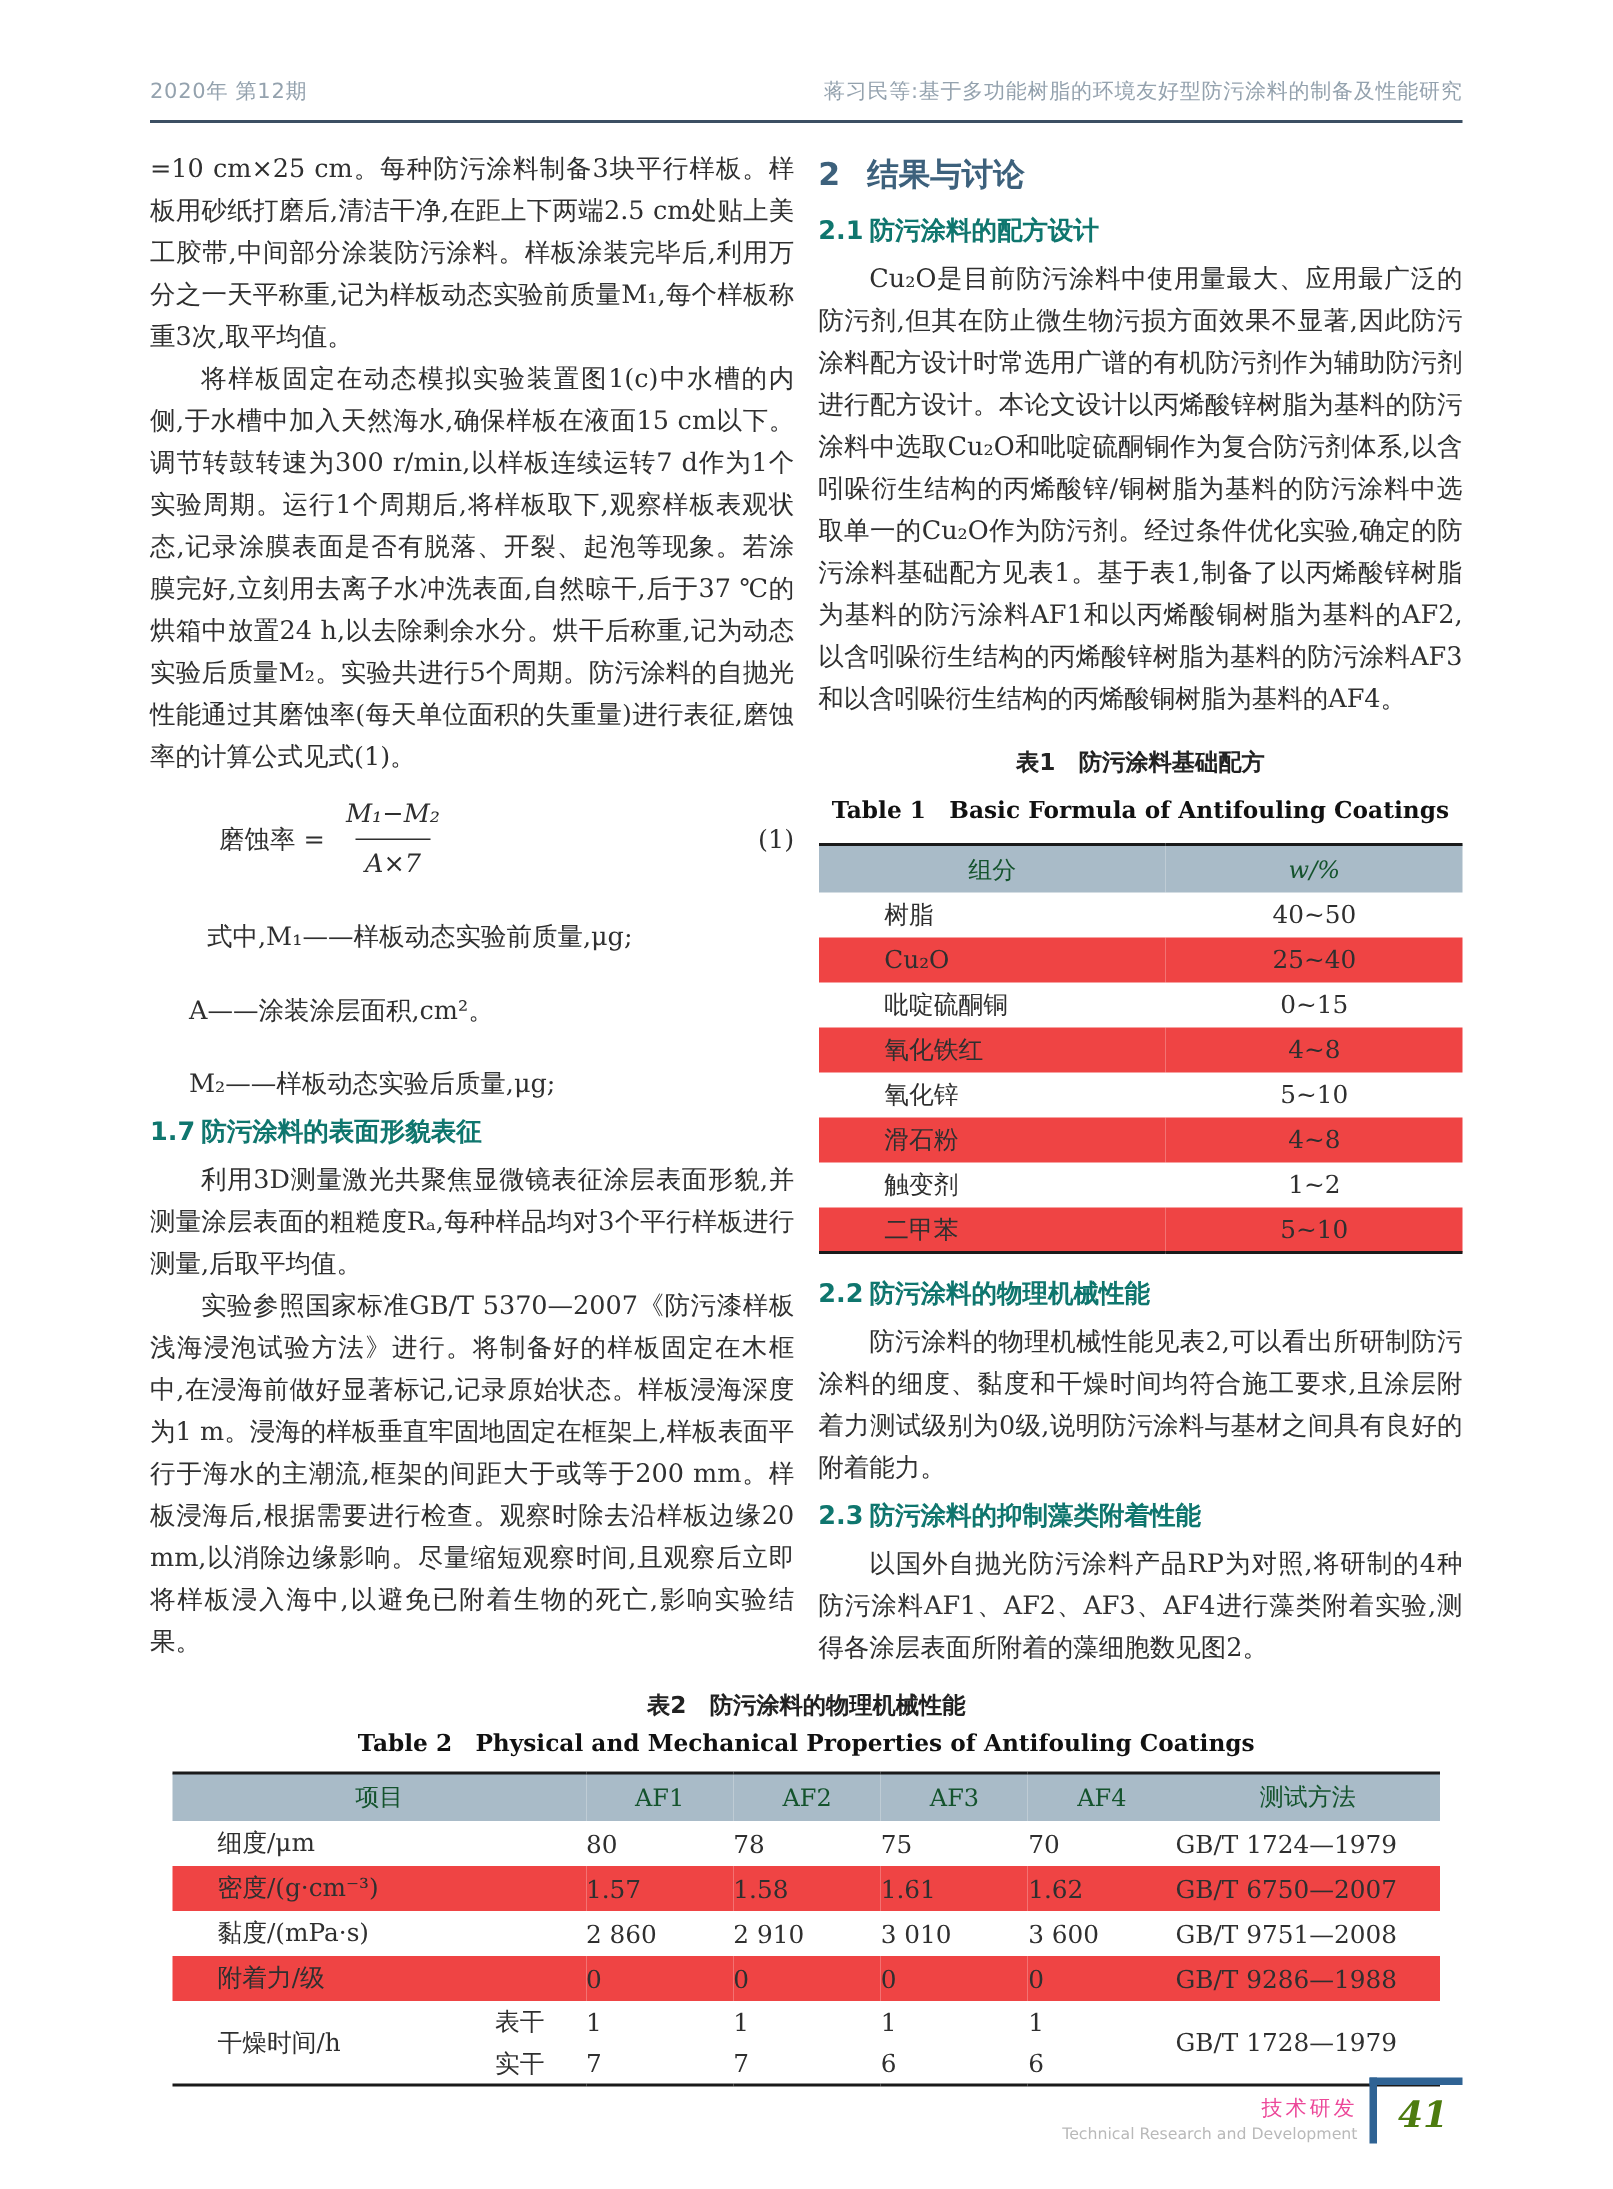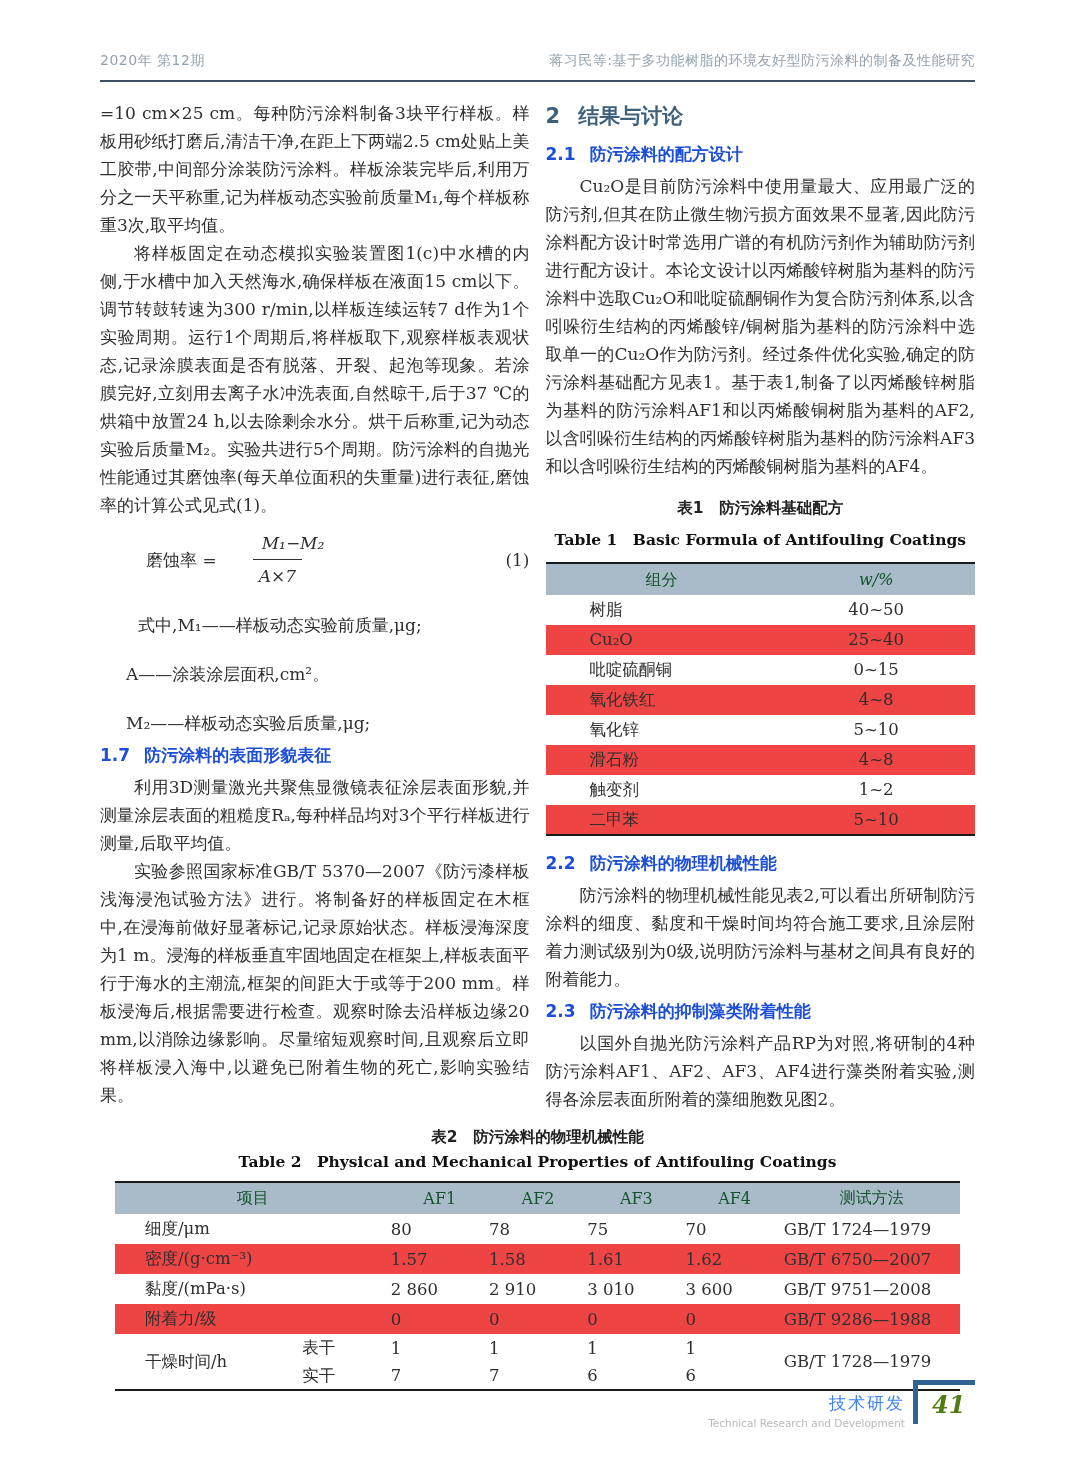--- a/index.html
+++ b/index.html
@@ -30,30 +30,30 @@
 
   
   .h-main{
     font-family:"DejaVu Sans","Liberation Sans",sans-serif;
     color:#3d617c; font-weight:bold; font-size:21px;
     display:flex; gap:18px; align-items:baseline;
     margin:2px 0 10px 0; line-height:30px; text-align:left;
   }
   .h-sub{
     font-family:"DejaVu Sans","Liberation Sans",sans-serif;
-    color:#1d4ed8; font-weight:bold; font-size:17px;
-    display:flex; gap:14px; align-items:baseline;
+    color:#0f766e; font-weight:bold; font-size:17px;
+    display:flex; gap:4px; align-items:baseline;
     margin:5px 0 4px 0; line-height:27px; text-align:left;
   }
 
   
   .formula{ display:flex; align-items:center; margin:10px 0 8px 46px; }
   .formula .lhs{ font-size:17px; }
   .frac{ display:inline-flex; flex-direction:column; align-items:center; margin:0 8px; font-style:italic; }
-  .frac .num{ padding:0 6px 2px;margin-left:31px; }
+  .frac .num{ padding:0 6px 2px; }
   .frac .den{ border-top:1.5px solid #2f2f2f; padding:2px 6px 0; }
   .formula .eqno{ margin-left:auto; font-size:17px; }
   .def-line{ line-height:28px;margin-top:21px; }
   .def-line.i1{ padding-left:38px; }
   .def-line.i2{ padding-left:26px; }
 
   
   .tbl-cap-cn{
     font-family:"DejaVu Sans","Liberation Sans",sans-serif;
     font-weight:bold; font-size:15.5px; color:#222; text-align:center; margin-top:14px;
@@ -75,27 +75,27 @@
   .t1 td:first-child{ padding-left:44px; text-align:left; width:54%; }
   .t1 td:last-child{ text-align:center; }
   .t1 th.wcol{ font-style:italic; font-family:"DejaVu Serif","Liberation Serif",serif; }
 
   
   .t2-wrap{ padding:0 15px; }
   .t2 td{ text-align:left; }
   .t2 td.lab{ text-align:left; padding-left:30px; }
   .t2 col.c-label{ width:190px; } .t2 col.c-sub{ width:90px; }
   .t2 col.c-af{ width:100px; } .t2 col.c-method{ width:180px; }
-  .t2 td.subhdr{ }
+  .t2 td.subhdr{ text-align:center; }
   .t2 tr.dry td{ height:28px; }
 
   
   .footer{ position:absolute; right:100px; bottom:30px; display:flex; align-items:flex-start; }
   .footer .labels{ text-align:right; margin-right:8px; padding-top:12px; }
-  .footer .cn{ font-family:"DejaVu Sans","Liberation Sans",sans-serif; font-size:17px; color:#3b82f6; letter-spacing:2px; }
+  .footer .cn{ font-family:"DejaVu Sans","Liberation Sans",sans-serif; font-size:14px; color:#ec4899; letter-spacing:2px; }
   .footer .en{ font-family:"DejaVu Sans","Liberation Sans",sans-serif; font-size:10.5px; color:#b9b9b9; margin-top:2px; }
   .page-badge{
     border-top:5px solid #2f6394; border-left:5px solid #2f6394;
     width:62px; height:44px; padding:5px 0 0 14px;
   }
   .page-badge .num{
     font-family:"DejaVu Serif","Liberation Serif",serif;
     font-style:italic; font-weight:bold; font-size:24px; color:#4d7c0f;
   }
 </style>

